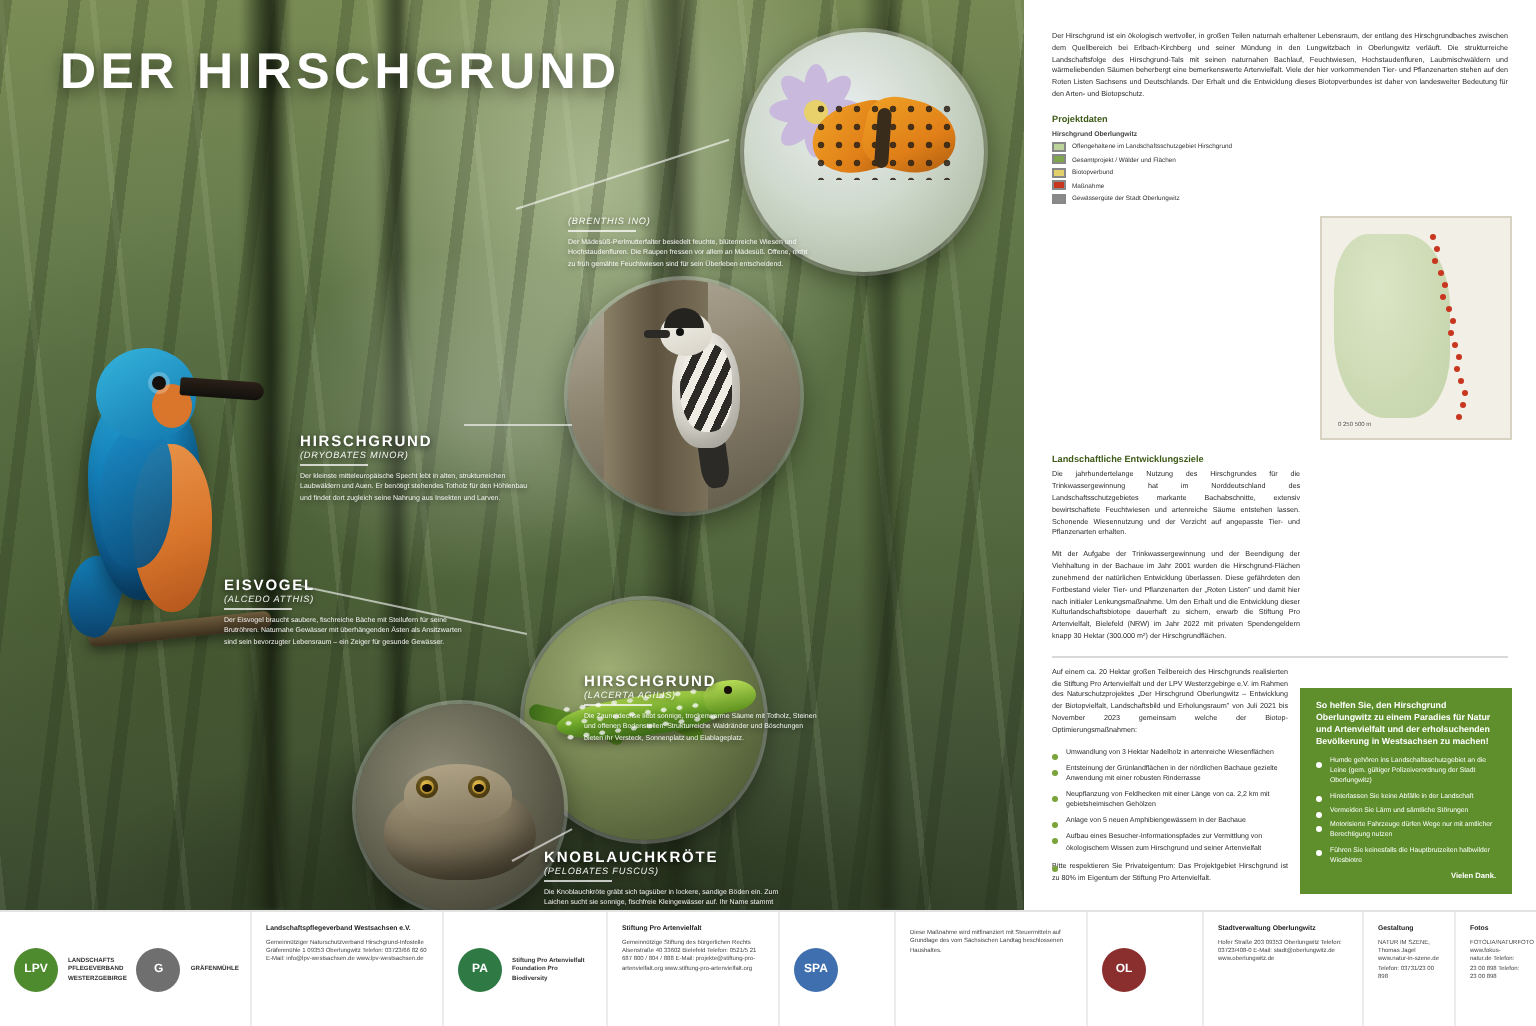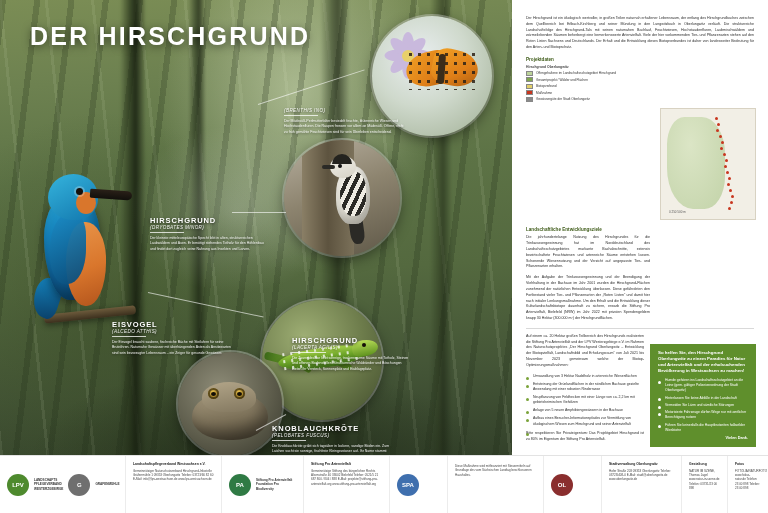--- a/index.html
+++ b/index.html
@@ -298,21 +298,21 @@
       <div class="cap-body">Der Mädesüß-Perlmutterfalter besiedelt feuchte, blütenreiche Wiesen und Hochstaudenfluren. Die Raupen fressen vor allem an Mädesüß. Offene, nicht zu früh gemähte Feuchtwiesen sind für sein Überleben entscheidend.</div>
     </div>
 
     <div class="cap" style="left:150px; top:216px; width:128px;">
       <div class="cap-title">HIRSCHGRUND</div>
       <div class="cap-sci">(DRYOBATES MINOR)</div>
       <div class="cap-rule"></div>
       <div class="cap-body">Der kleinste mitteleuropäische Specht lebt in alten, strukturreichen Laubwäldern und Auen. Er benötigt stehendes Totholz für den Höhlenbau und findet dort zugleich seine Nahrung aus Insekten und Larven.</div>
     </div>
 
-    <div class="cap" style="left:112px; top:288px; width:128px;margin-top:32px;">
+    <div class="cap" style="left:112px; top:288px; width:128px;">
       <div class="cap-title">EISVOGEL</div>
       <div class="cap-sci">(ALCEDO ATTHIS)</div>
       <div class="cap-rule"></div>
       <div class="cap-body">Der Eisvogel braucht saubere, fischreiche Bäche mit Steilufern für seine Brutröhren. Naturnahe Gewässer mit überhängenden Ästen als Ansitzwarten sind sein bevorzugter Lebensraum – ein Zeiger für gesunde Gewässer.</div>
     </div>
 
     <div class="cap" style="left:292px; top:336px; width:128px;">
       <div class="cap-title">HIRSCHGRUND</div>
       <div class="cap-sci">(LACERTA AGILIS)</div>
       <div class="cap-rule"></div>

